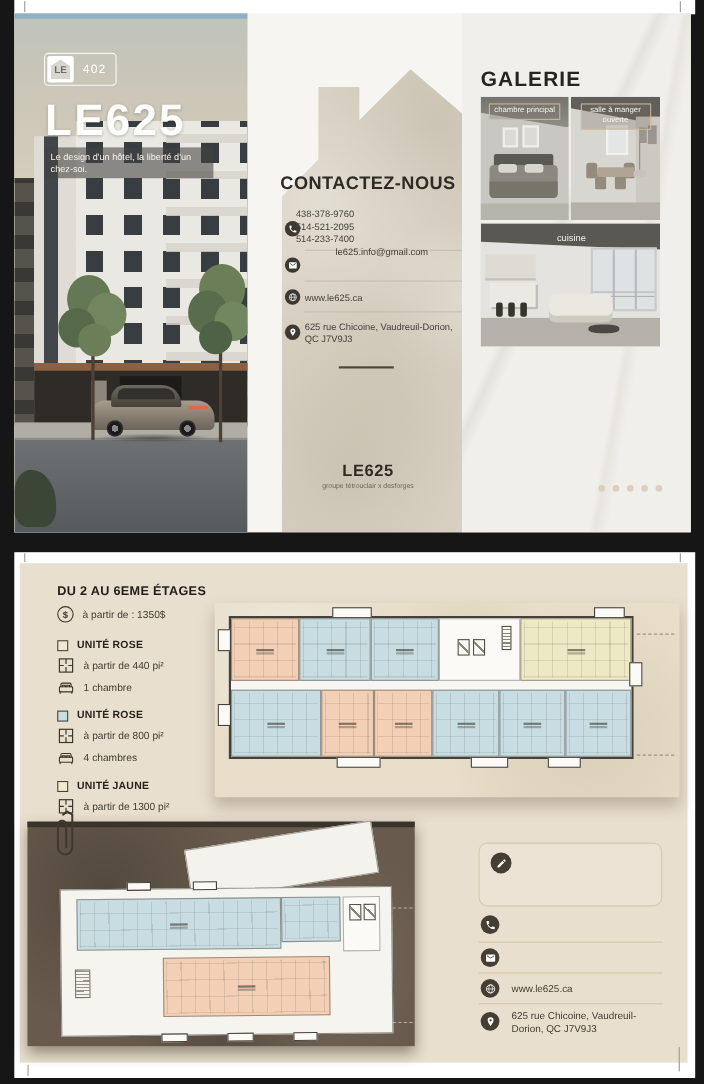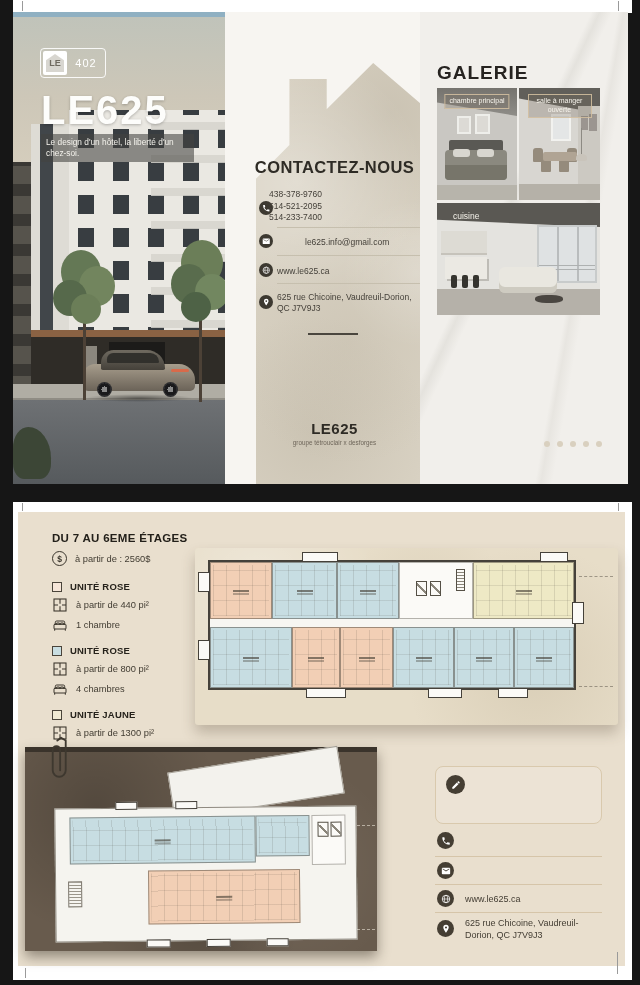--- a/index.html
+++ b/index.html
@@ -88,21 +88,21 @@
 
 .galleryp { position:absolute; left:407px; top:0; width:208px; height:472px;
   background:#f1efeb;
   background-image:linear-gradient(115deg, transparent 40%, rgba(205,203,196,.35) 42%, transparent 45%),
                    linear-gradient(100deg, transparent 68%, rgba(210,207,200,.3) 70%, transparent 74%); }
 .g-head { position:absolute; left:17px; top:50px; font-size:19px; font-weight:800; color:#262320; letter-spacing:1px; }
 .photo { position:absolute; overflow:hidden; background:#c9c7c2; }
 .ph-label-box { position:absolute; top:6px; left:50%; transform:translateX(-50%); border:1px solid rgba(214,194,162,.85);
   background:rgba(120,110,95,.30); color:#f7f4ec; font-size:7px; padding:2px 4px; text-align:center; line-height:1.25; white-space:nowrap; z-index:5; }
 .ph-label-box.wrap { white-space:normal; width:64px; }
-.ph-label { position:absolute; top:8px; left:16px; width:100%; text-align:left; color:#f4f1e9; font-size:8.5px; z-index:5; }
+.ph-label { position:absolute; top:8px; left:1px; width:100%; text-align:center; color:#f4f1e9; font-size:8.5px; z-index:5; }
 
 .bd-ceil { position:absolute; left:0; top:0; width:100%; height:28px; background:linear-gradient(180deg,#75736e,#8f8d88);
   clip-path:polygon(0 0,100% 0,100% 100%,0 52%); }
 .bd-floor { position:absolute; left:0; bottom:0; width:100%; height:15px; background:#b7b4ab; }
 .bd-frame { position:absolute; background:#dcdad5; border:2px solid #eeeeea; }
 .bd-headboard { position:absolute; left:12px; top:52px; width:54px; height:12px; background:#5a5954; border-radius:2px; }
 .bd-bed { position:absolute; left:8px; top:62px; width:62px; height:30px; background:#8b897f; border-radius:4px; }
 .bd-pillow { position:absolute; top:61px; width:17px; height:8px; background:#d8d6cf; border-radius:3px; }
 .bd-blanket { position:absolute; left:8px; top:77px; width:62px; height:15px; background:#77756a; border-radius:0 0 4px 4px; }
 
@@ -300,21 +300,21 @@
         <div>514-521-2095</div>
         <div>514-233-7400</div>
       </div>
       <div class="c-div" style="top:215px;"></div>
 
       <div class="c-icon" style="left:22px;top:222px;">
         <svg viewBox="0 0 24 24">
             <path fill="#fff" d="M20 4H4a2 2 0 0 0-2 2v12a2 2 0 0 0 2 2h16a2 2 0 0 0 2-2V6a2 2 0 0 0-2-2zm0 4-8 5-8-5V6l8 5 8-5v2z"></path>
           </svg>
       </div>
-      <div class="c-text" style="left:40px;top:225px;padding-left:28px;">le625.info@gmail.com</div>
+      <div class="c-text" style="left:40px;top:212px;padding-left:28px;">le625.info@gmail.com</div>
       <div class="c-div" style="top:243px;"></div>
 
       <div class="c-icon" style="left:22px;top:251px;">
         <svg viewBox="0 0 24 24">
             <circle cx="12" cy="12" r="9" fill="none" stroke="#fff" stroke-width="2"></circle>
             <ellipse cx="12" cy="12" rx="4" ry="9" fill="none" stroke="#fff" stroke-width="1.6"></ellipse>
             <path d="M3.5 12h17" stroke="#fff" stroke-width="1.6"></path>
           </svg>
       </div>
       <div class="c-text" style="left:40px;top:254px;">www.le625.ca</div>
@@ -392,24 +392,24 @@
         <div class="dot"></div>
         <div class="dot"></div>
       </div>
     </div>
   </div>
 
   <div class="sheet2">
     <div class="page2">
 
       <div class="legend">
-        <div class="l-head">DU 7 AU 6EME ÉTAGES</div>
+        <div class="l-head">DU 2 AU 6EME ÉTAGES</div>
         <div class="lrow price-row">
           <span class="dollar">$</span>
-          <span class="txt">à partir de : 2560$</span>
+          <span class="txt">à partir de : 1350$</span>
         </div>
 
         <div class="unit-block">
           <div class="lrow" style="margin-bottom:5px;">
             <span class="swatch" style="background-color: rgb(246, 230, 216);"></span>
             <span class="u-name">UNITÉ ROSE</span>
           </div>
           <div class="lrow">
             <span class="lic"><svg viewBox="0 0 24 24" fill="none" stroke="#3a352c" stroke-width="1.6">
                   <rect x="3" y="3" width="18" height="18"></rect>

